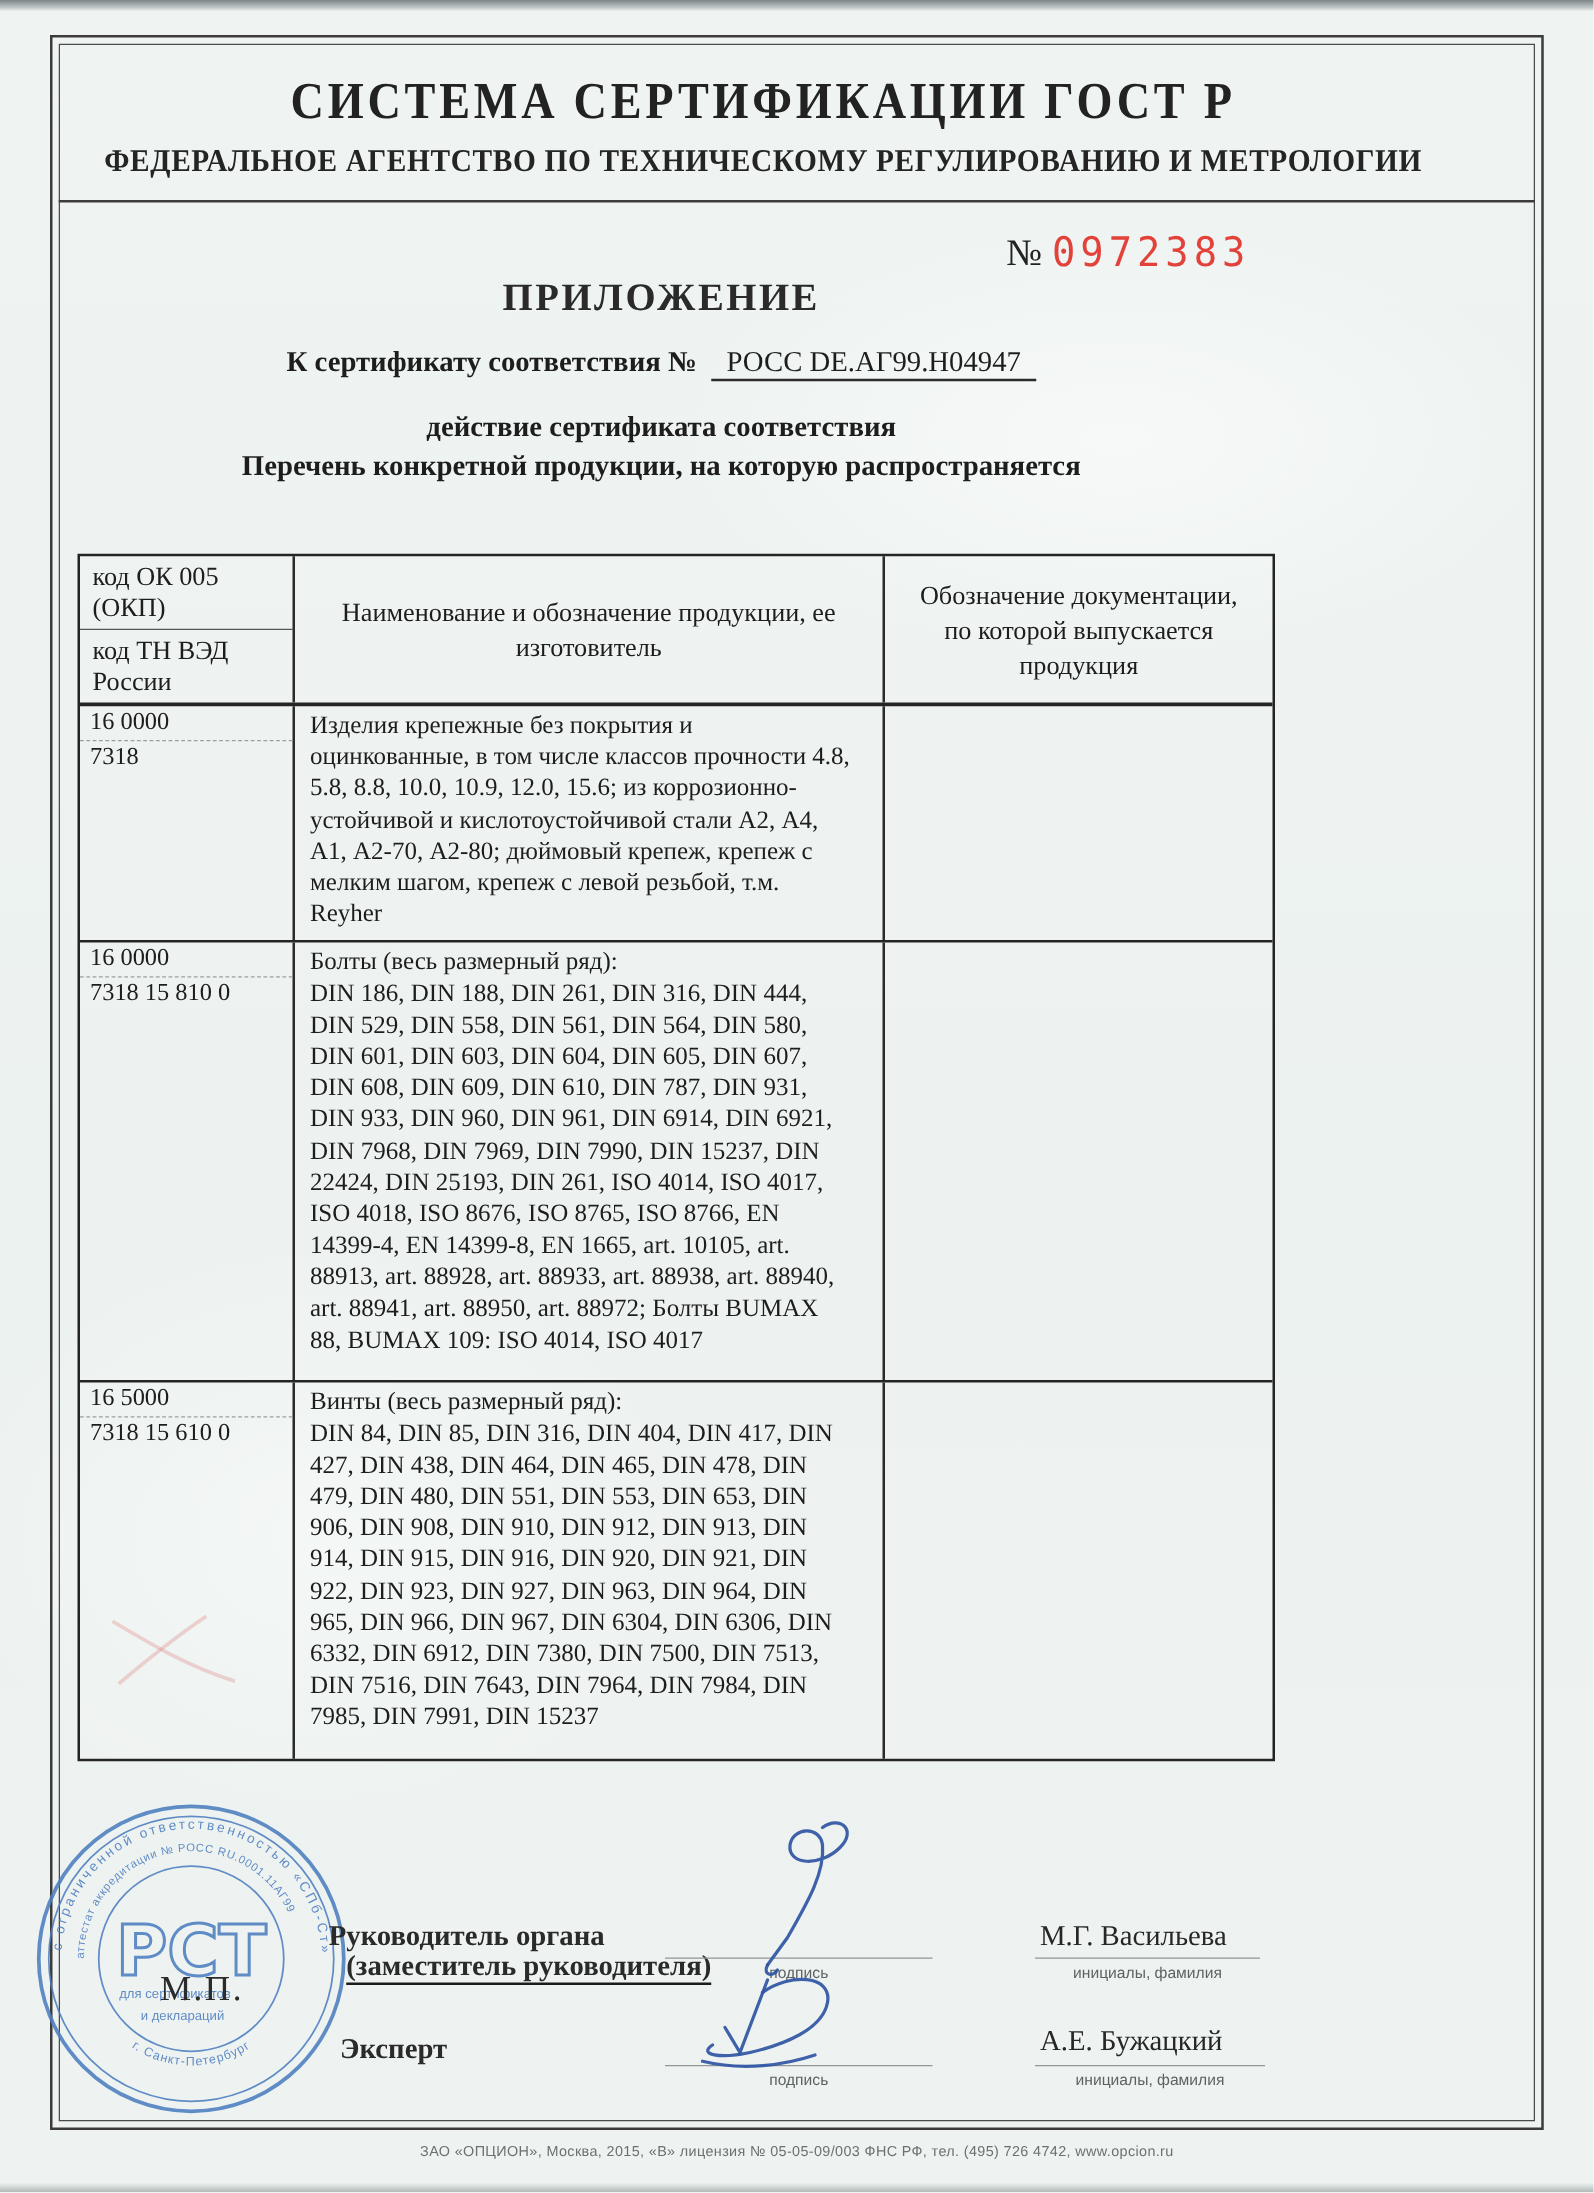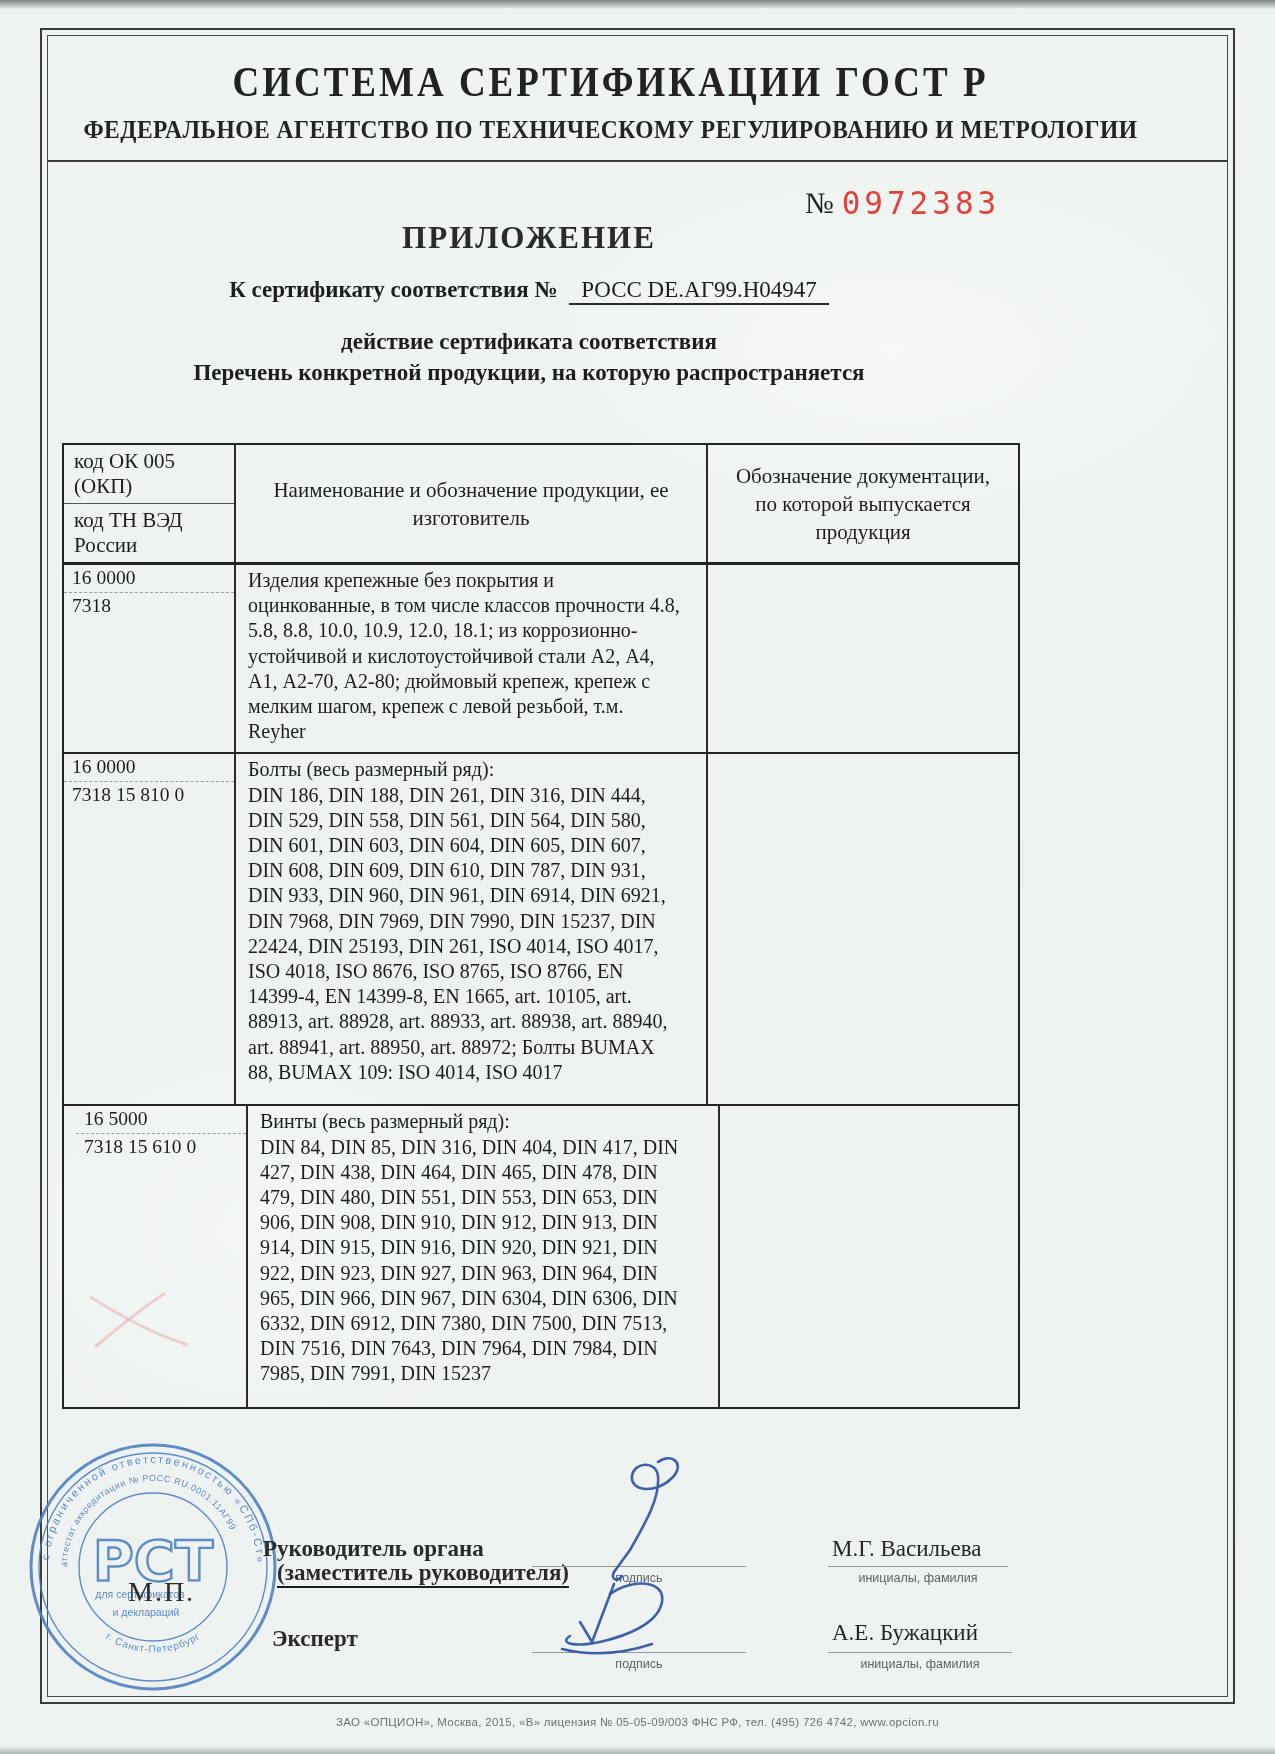--- a/index.html
+++ b/index.html
@@ -46,21 +46,21 @@
   .t-head { display:grid; grid-template-columns:172px 472px 1fr;
     border-bottom:3px solid #242424; min-height:108px; }
   .th-codes { border-right:2px solid #2a2a2a; display:flex; flex-direction:column; }
   .th-code-cell { flex:1; display:flex; align-items:center; padding:4px 6px 4px 10px;
     font-size:21px; }
   .th-code-cell.first { border-bottom:1.5px solid #555; }
   .th-center { display:flex; align-items:center; justify-content:center; text-align:center;
     font-size:21px; line-height:28px; padding:6px 26px; }
   .th-product { border-right:2px solid #2a2a2a; }
   .t-row { display:grid; grid-template-columns:172px 472px 1fr; border-bottom:2px solid #242424; }
-  .t-row.last { border-bottom:none;margin-left:12px; }
+  .t-row.last { border-bottom:none; }
   .td-codes { border-right:2px solid #2a2a2a; font-size:19.5px; }
   .code1 { padding:2px 6px 3px 8px; border-bottom:1.5px dashed #9aa0a0; }
   .code2 { padding:2px 6px 2px 8px; }
   .td-product { border-right:2px solid #2a2a2a; font-size:20px; line-height:25.2px;
     padding:3px 22px 8px 12px; text-align:left; }
   .p-title { display:block; }
   .td-doc { }
   .r1 { min-height:178px; } .r2 { min-height:350px; } .r3 { min-height:301px; }
 
   
@@ -130,21 +130,21 @@
       <div class="th-center th-product">Наименование и обозначение продукции, ее изготовитель</div>
       <div class="th-center th-doc">Обозначение документации, по которой выпускается продукция</div>
     </div>
 
     <div class="t-row r1">
       <div class="td-codes">
         <div class="code1">16 0000</div>
         <div class="code2">7318</div>
       </div>
       <div class="td-product">
-        <span class="p-title"></span><span>Изделия крепежные без покрытия и оцинкованные, в том числе классов прочности 4.8, 5.8, 8.8, 10.0, 10.9, 12.0, 18.1; из коррозионно-устойчивой и кислотоустойчивой стали А2, А4, А1, А2-70, А2-80;  дюймовый крепеж, крепеж с мелким шагом, крепеж с левой резьбой, т.м. Reyher</span>
+        <span class="p-title"></span><span>Изделия крепежные без покрытия и оцинкованные, в том числе классов прочности 4.8, 5.8, 8.8, 10.0, 10.9, 12.0, 15.6; из коррозионно-устойчивой и кислотоустойчивой стали А2, А4, А1, А2-70, А2-80;  дюймовый крепеж, крепеж с мелким шагом, крепеж с левой резьбой, т.м. Reyher</span>
       </div>
       <div class="td-doc"></div>
     </div>
 
     <div class="t-row r2">
       <div class="td-codes">
         <div class="code1">16 0000</div>
         <div class="code2">7318 15 810 0</div>
       </div>
       <div class="td-product">

